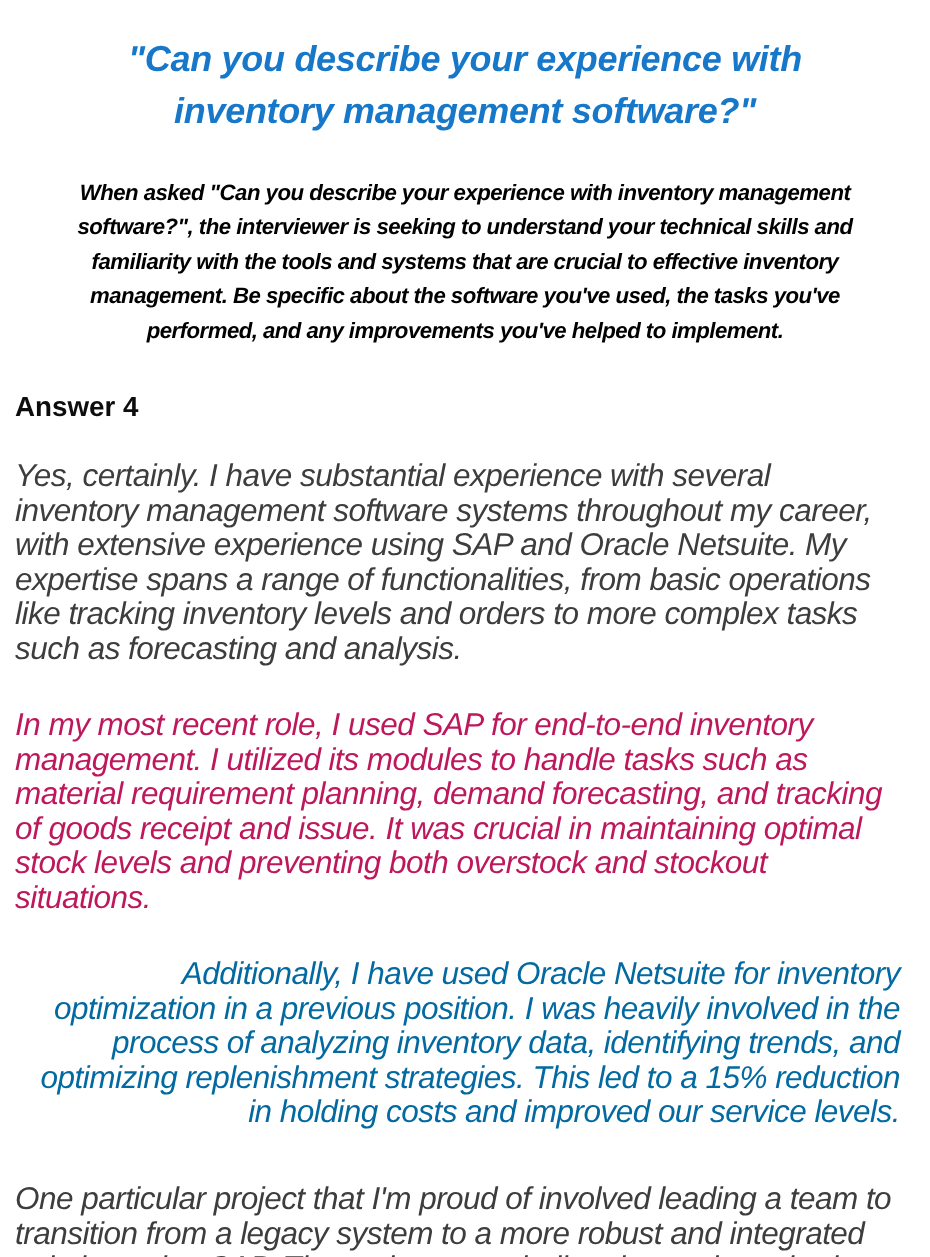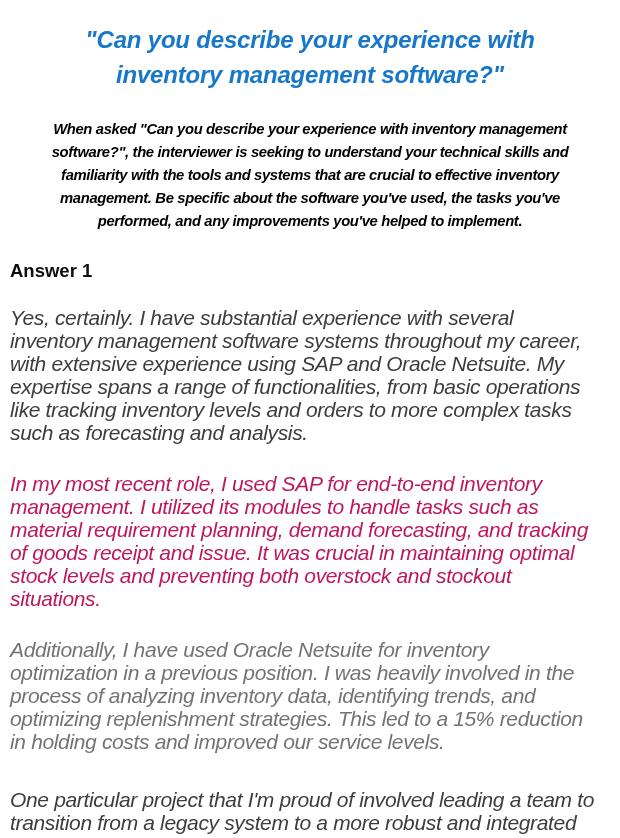--- a/index.html
+++ b/index.html
@@ -65,22 +65,22 @@
   }
 </style>
 </head>
 <body>
 
 <div class="doc">
   <h1 class="question-title" style="color: rgb(23, 119, 201);">"Can you describe your experience with inventory management software?"</h1>
 
   <p class="question-intro">When asked "Can you describe your experience with inventory management software?", the interviewer is seeking to understand your technical skills and familiarity with the tools and systems that are crucial to effective inventory management. Be specific about the software you've used, the tasks you've performed, and any improvements you've helped to implement.</p>
 
-  <h2 class="answer-heading">Answer 1</h2>
+  <h2 class="answer-heading">Answer 4</h2>
 
   <p class="body-paragraph" style="color: rgb(61, 61, 61);">Yes, certainly. I have substantial experience with several inventory management software systems throughout my career, with extensive experience using SAP and Oracle Netsuite. My expertise spans a range of functionalities, from basic operations like tracking inventory levels and orders to more complex tasks such as forecasting and analysis.</p>
 
   <p class="body-paragraph" style="color: #be185d;">In my most recent role, I used SAP for end-to-end inventory management. I utilized its modules to handle tasks such as material requirement planning, demand forecasting, and tracking of goods receipt and issue. It was crucial in maintaining optimal stock levels and preventing both overstock and stockout situations.</p>
 
-  <p class="body-paragraph" style="color: #737373;">Additionally, I have used Oracle Netsuite for inventory optimization in a previous position. I was heavily involved in the process of analyzing inventory data, identifying trends, and optimizing replenishment strategies. This led to a 15% reduction in holding costs and improved our service levels.</p>
+  <p class="body-paragraph" style="color: #0369a1; text-align: right;">Additionally, I have used Oracle Netsuite for inventory optimization in a previous position. I was heavily involved in the process of analyzing inventory data, identifying trends, and optimizing replenishment strategies. This led to a 15% reduction in holding costs and improved our service levels.</p>
 
   <p class="body-paragraph" style="color: rgb(61, 61, 61); margin-top: 35px;">One particular project that I'm proud of involved leading a team to transition from a legacy system to a more robust and integrated solution using SAP. The project was challenging and required intensive data migration and training of staff, but the result was a more streamlined, efficient, and transparent inventory management process.</p>
 </div>
 
 </body></html>

